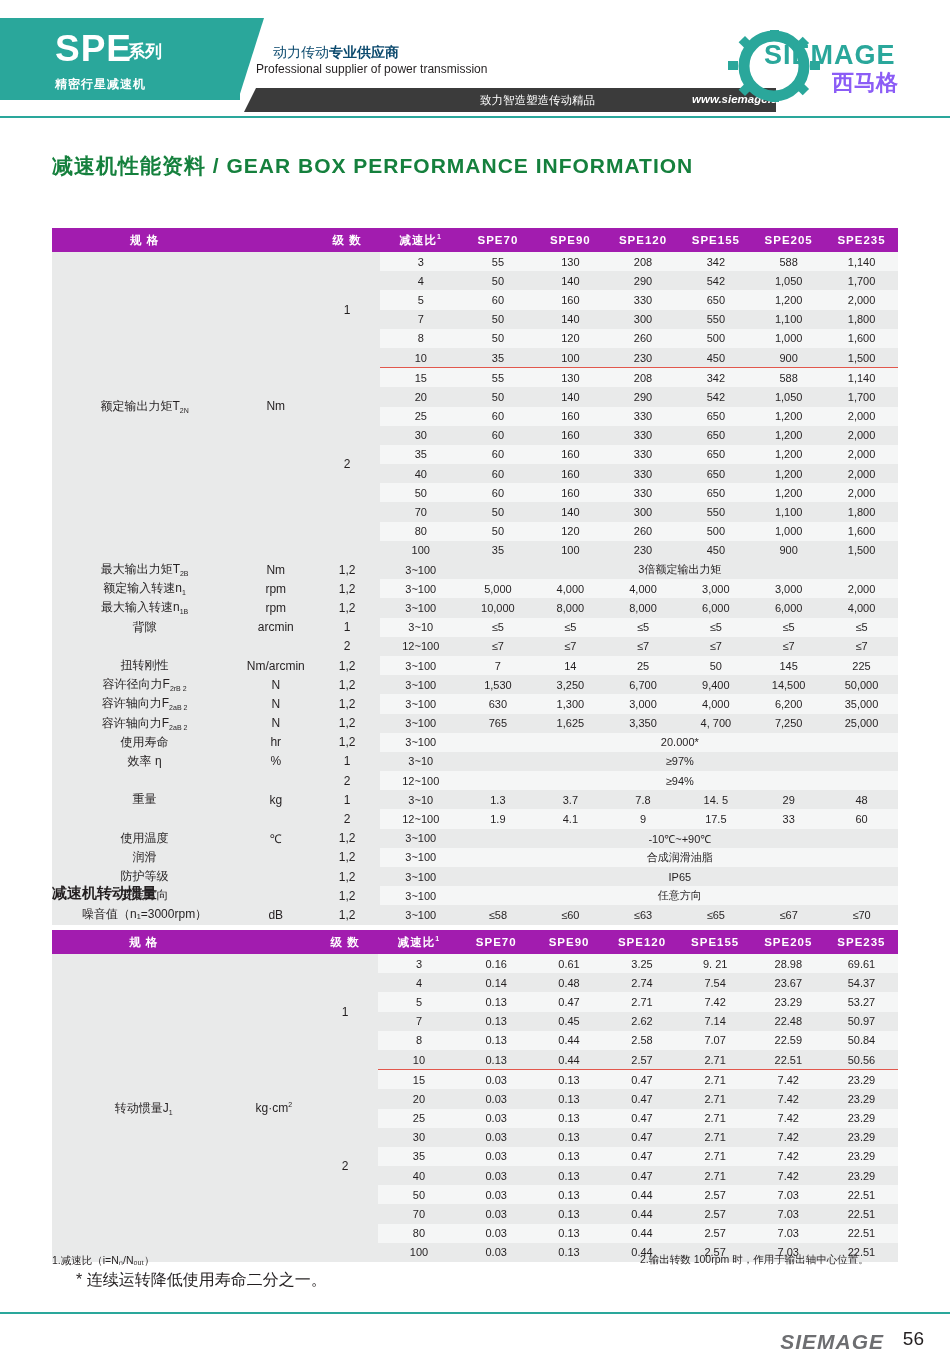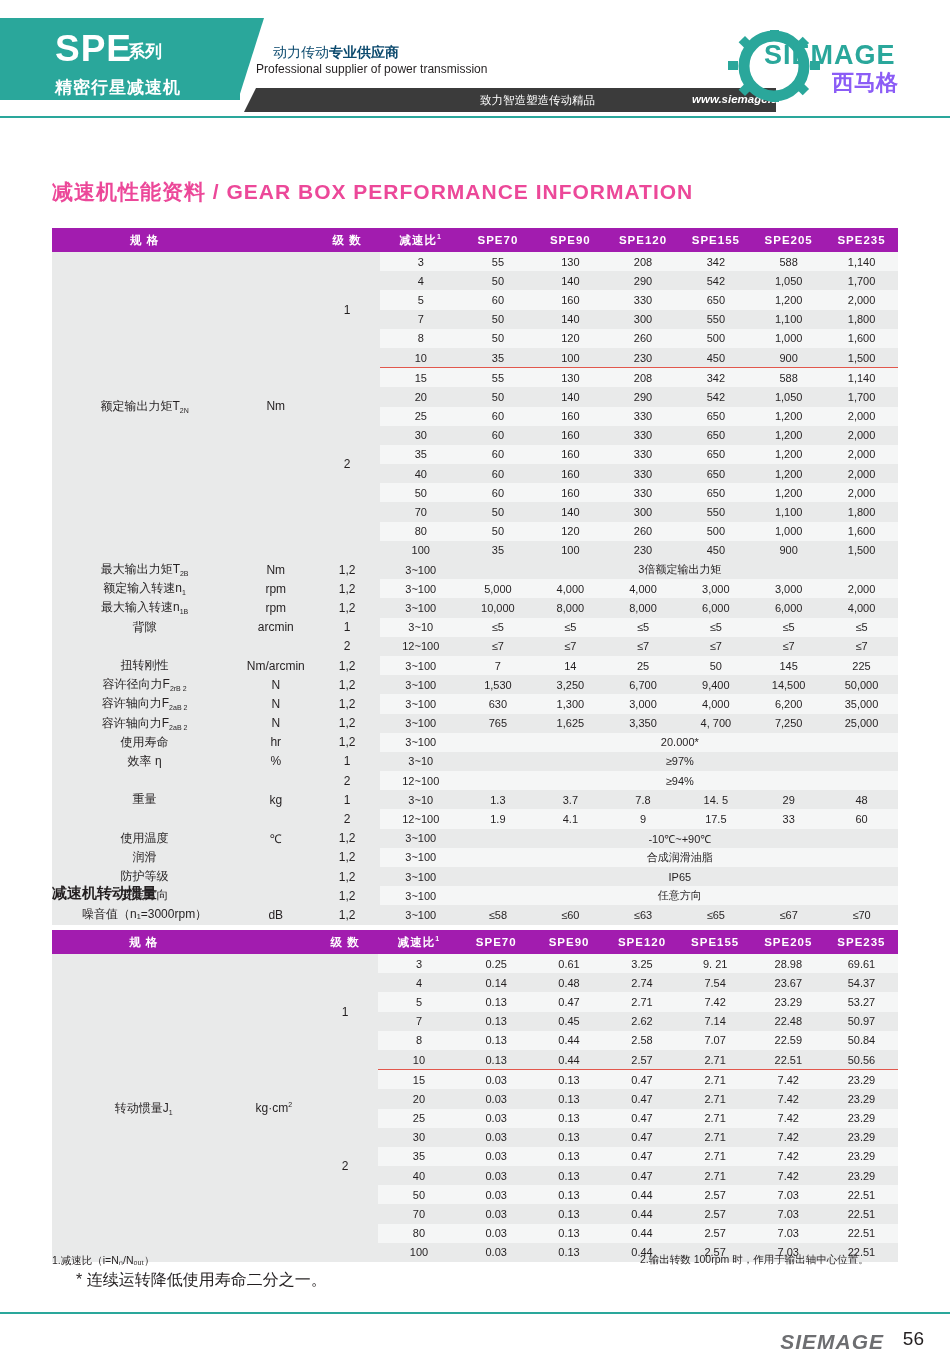--- a/index.html
+++ b/index.html
@@ -8,37 +8,37 @@
     font-family:"Liberation Sans", sans-serif;
     color:#231f20;position:relative;overflow:hidden;
   }
   
   .header{position:absolute;left:0;top:0;width:950px;height:118px;background:#ffffff;}
   .hdr-green{position:absolute;left:0;top:18px;width:240px;height:82px;background:#2aa79b;}
   .hdr-green2{position:absolute;left:238px;top:18px;width:0;height:0;
     border-top:82px solid #2aa79b;border-right:26px solid transparent;}
   .spe-title{position:absolute;left:55px;top:28px;color:#fff;font-size:37px;font-weight:bold;letter-spacing:1px;}
   .spe-series{position:absolute;left:128px;top:40px;color:#fff;font-size:17px;font-weight:bold;}
-  .spe-sub{position:absolute;left:55px;top:76px;color:#fff;font-size:17px;font-weight:bold;letter-spacing:1px;}
+  .spe-sub{position:absolute;left:55px;top:76px;color:#fff;font-size:12px;font-weight:bold;letter-spacing:1px;}
   .hdr-cn{position:absolute;left:256px;top:44px;font-size:14px;color:#0c4a6e;margin-left:17px;}
   .hdr-cn b{font-weight:bold;}
   .hdr-en{position:absolute;left:256px;top:62px;font-size:12px;color:#231f20;}
   .hdr-bar{position:absolute;left:256px;top:88px;width:520px;height:24px;background:#3b3b3b;}
   .hdr-bar-tip{position:absolute;left:244px;top:88px;width:0;height:0;
     border-bottom:24px solid #3b3b3b;border-left:12px solid transparent;}
   .hdr-bar-txt{position:absolute;left:480px;top:93px;color:#fff;font-size:11.5px;}
   .hdr-bar-url{position:absolute;left:692px;top:93px;color:#fff;font-size:11.5px;font-style:italic;font-weight:bold;}
   .logo{position:absolute;right:22px;top:26px;width:200px;height:72px;}
   .logo-text{position:absolute;left:36px;top:14px;font-size:27px;font-weight:bold;color:#2aa79b;letter-spacing:1px;}
   .logo-cn{position:absolute;left:104px;top:42px;font-size:22px;font-weight:bold;color:#8b5cf6;}
   .gear{position:absolute;left:0px;top:4px;}
   .hdr-rule{position:absolute;left:0;top:116px;width:950px;height:2px;background:#2aa79b;}
 
   
-  .page-title{position:absolute;left:52px;top:152px;font-size:21px;font-weight:bold;color:#ec4899;letter-spacing:1px;margin-top:26px;}
+  .page-title{position:absolute;left:52px;top:152px;font-size:21px;font-weight:bold;color:#15803d;letter-spacing:1px;}
 
   
   table{border-collapse:collapse;font-size:11px;}
   .tbl{position:absolute;}
   .tbl th{background:#a21caf;color:#fff;font-weight:bold;font-size:11.5px;height:22px;text-align:center;letter-spacing:1px;}
   .tbl td{text-align:center;height:17.2px;color:#231f20;}
   .g1{background:#e9eaea;}
   .g0{background:#f5f6f6;}
   .lbl{background:#e9eaea;text-align:center;font-size:12px;}
   .rowline{border-bottom:1px solid #e2574c;}
@@ -474,21 +474,21 @@
       <th style="width:72px;">SPE205</th>
       <th style="width:72px;">SPE235</th>
     </tr>
   </thead>
   <tbody id="inertia-body">
       <tr>
         <td class="lbl" rowspan="16">转动惯量J<span class="sub">1</span></td>
         <td class="lbl" rowspan="16">kg·cm<span class="sup">2</span></td>
         <td class="lbl" rowspan="6">1</td>
         <td class="g0">3</td>
-        <td class="g0">0.25</td>
+        <td class="g0">0.16</td>
         <td class="g0">0.61</td>
         <td class="g0">3.25</td>
         <td class="g0">9. 21</td>
         <td class="g0">28.98</td>
         <td class="g0">69.61</td>
       </tr>
       <tr>
         <td class="g1">4</td>
         <td class="g1">0.14</td>
         <td class="g1">0.48</td>

